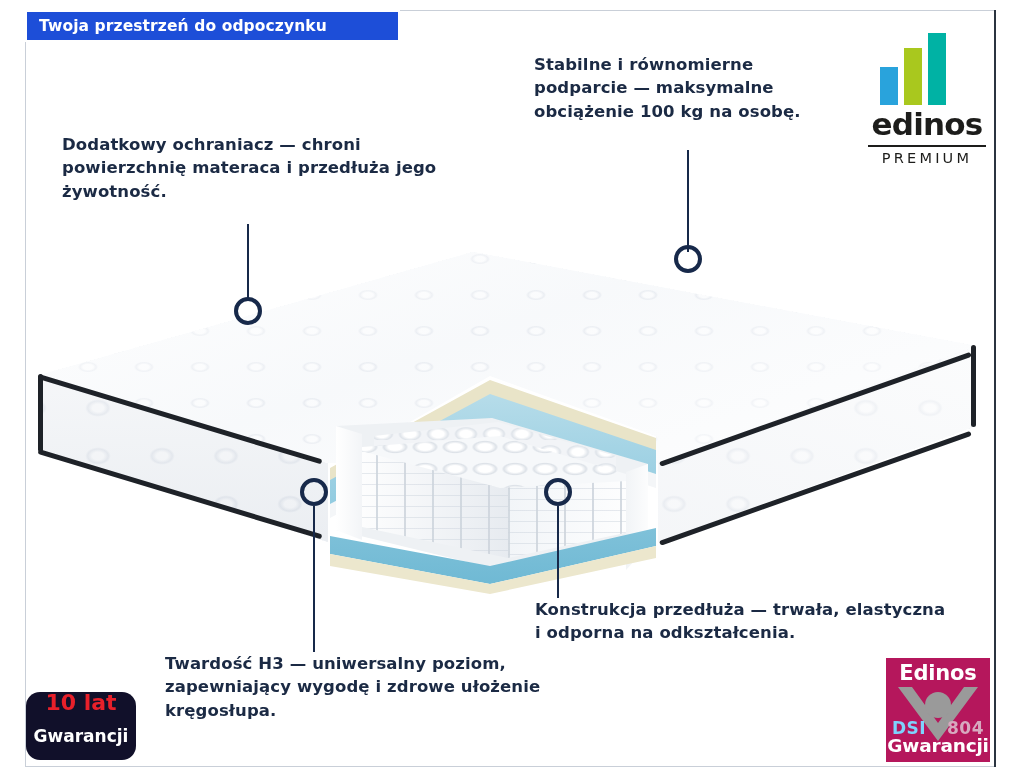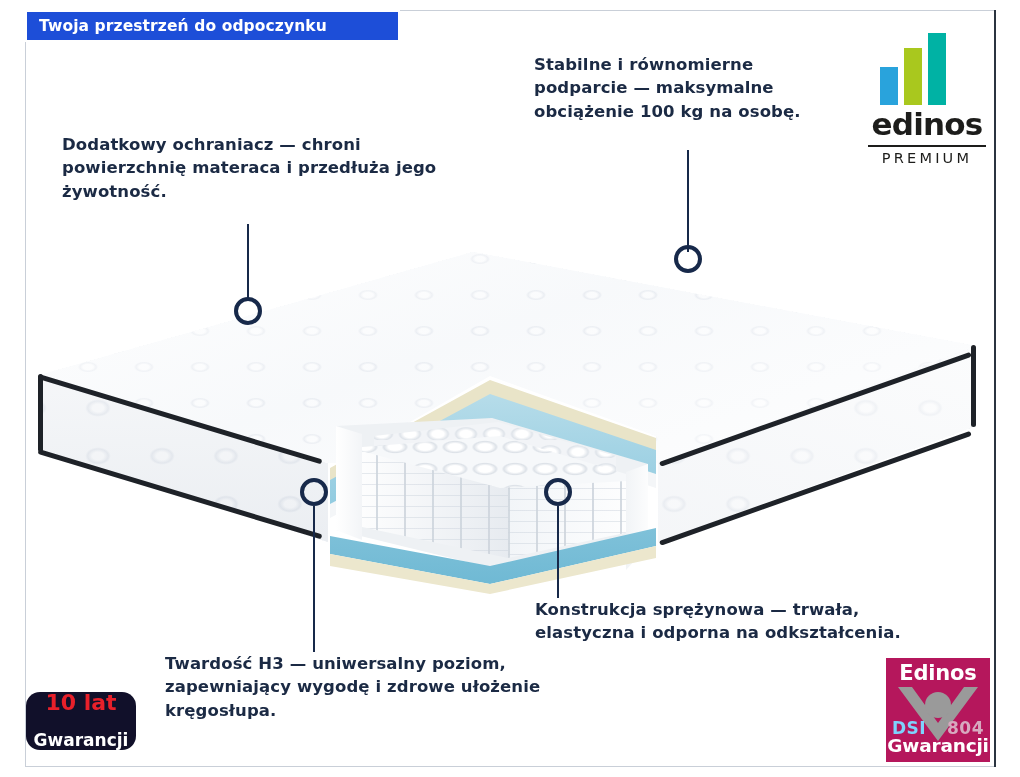--- a/index.html
+++ b/index.html
@@ -62,21 +62,21 @@
   .side-right{position:absolute;left:0;top:0;width:960px;height:330px;
     clip-path:polygon(640px 213px, 958px 96px, 958px 176px, 640px 292px);
   }
 
   
   .pipe{position:absolute;background:#1e2228;border-radius:3px;transform-origin:0 0;}
 
   
   .cut{position:absolute;}
 
-  .badge-10lat{position:absolute;left:26px;top:692px;width:110px;height:58px;background:#11102a;border-radius:14px;display:flex;flex-direction:column;align-items:center;justify-content:space-between;}
+  .badge-10lat{position:absolute;left:26px;top:692px;width:110px;height:68px;background:#11102a;border-radius:14px;display:flex;flex-direction:column;align-items:center;justify-content:flex-start;}
   .b10{color:#e8202a;font-size:22px;font-weight:bold;line-height:1;}
   .bg{color:#ffffff;font-size:17px;font-weight:bold;line-height:1.2;margin-top:12px;}
 
   
   .logo{position:absolute;left:862px;top:33px;width:130px;height:140px;}
   .bars{position:absolute;left:18px;top:0;width:66px;height:72px;}
   .bar{position:absolute;bottom:0;}
   .logo-name{position:absolute;left:0;top:76px;width:130px;text-align:center;color:#1d1d1b;font-size:31px;font-weight:bold;letter-spacing:-.8px;line-height:1;}
   .logo-rule{position:absolute;left:6px;top:112px;width:118px;height:2px;background:#1d1d1b;}
   .logo-sub{position:absolute;left:0;top:117px;width:130px;text-align:center;color:#1d1d1b;font-size:14.5px;font-weight:normal;letter-spacing:3.2px;}
@@ -184,21 +184,21 @@
   <div class="ring" style="left:674px;top:245px;"></div>
 
   <div class="ring" style="left:300px;top:478px;"></div>
   <div class="lead" style="left:313px;top:506px;height:146px;"></div>
 
   <div class="ring" style="left:544px;top:478px;"></div>
   <div class="lead" style="left:557px;top:506px;height:92px;"></div>
 
   <div class="callout" id="c-tl">Dodatkowy ochraniacz — chroni powierzchnię materaca i przedłuża jego żywotność.</div>
   <div class="callout" id="c-tr">Stabilne i równomierne podparcie — maksymalne obciążenie 100 kg na osobę.</div>
-  <div class="callout" id="c-br">Konstrukcja sprężynowa — trwała, elastyczna i odporna na odkształcenia.</div>
+  <div class="callout" id="c-br">Konstrukcja przedłuża — trwała, elastyczna i odporna na odkształcenia.</div>
   <div class="callout" id="c-bl">Twardość H3 — uniwersalny poziom, zapewniający wygodę i zdrowe ułożenie kręgosłupa.</div>
 
   <div class="badge-10lat">
     <div class="b10">10 lat</div>
     <div class="bg">Gwarancji</div>
   </div>
 
   <div class="logo">
     <div class="bars">
       <div class="bar" style="left:0px;width:18px;height:38px;background:#29a3dc;"></div>

